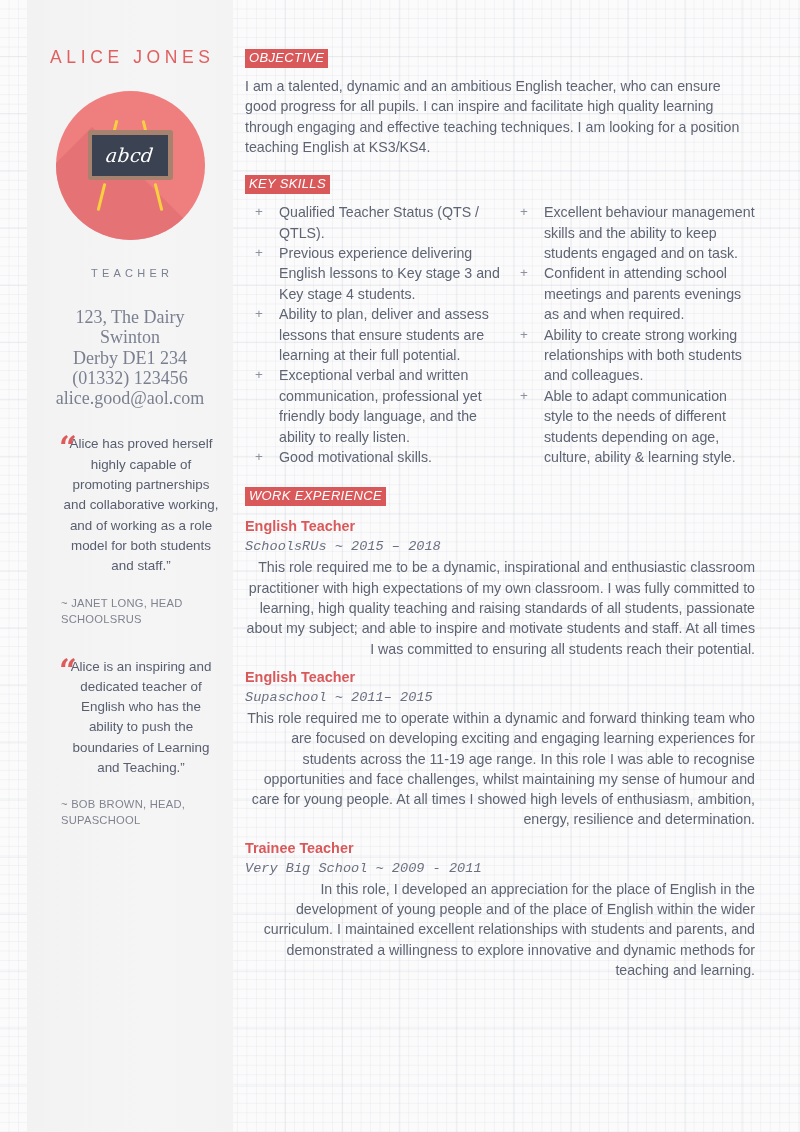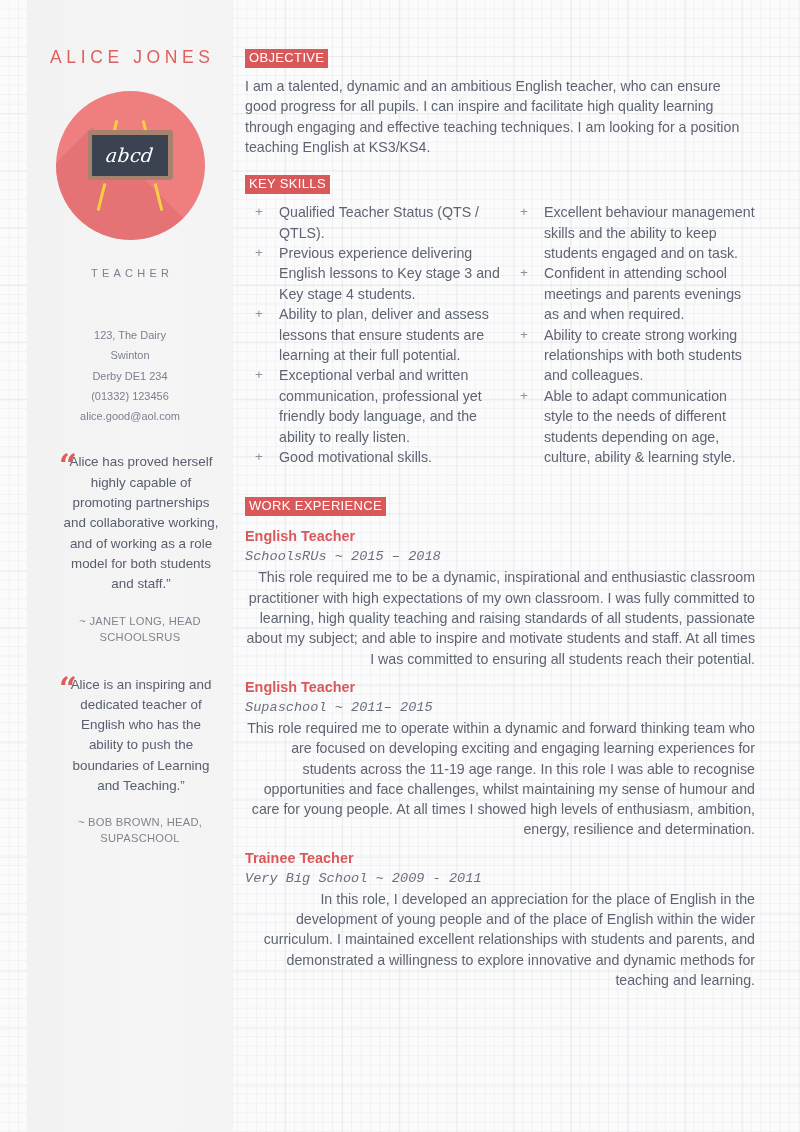--- a/index.html
+++ b/index.html
@@ -125,24 +125,25 @@
 
   .role {
     margin-top: 27px;
     font-size: 11px;
     letter-spacing: 4.2px;
     color: #7b8090;
     text-indent: 4.2px;
   }
 
   .contact {
-    margin-top: 46px;
-    font-size: 11px;
+    margin-top: 28px;
+    font-size: 18px;
     line-height: 20.3px;
     color: #7b8090;
+    font-family: Liberation Serif, serif;
   }
   .contact div { white-space: nowrap; }
 
   
   .testimonial { margin-top: 26px; position: relative; }
   .testimonial.second { margin-top: 30px; }
   .quote-mark {
     position: absolute;
     left: 18px;
     top: -1px;
@@ -159,44 +160,45 @@
     color: #585e6e;
     text-align: center;
   }
   .quote-author {
     margin-top: 18px;
     margin-left: 20px;
     font-size: 11.2px;
     line-height: 16px;
     color: #80838f;
     letter-spacing: 0.25px;
-    text-align: center;
+    text-align: left;
   }
 
   
   #main {
     position: absolute;
     left: 245px;
     top: 0;
     width: 510px;
     height: 1132px;
   }
 
   .section-badge {
     display: inline-block;
     background: #d9595b;
     color: #ffffff;
     font-size: 13px;
     letter-spacing: 0.35px;
     padding: 2px 4px 3px 4px;
     line-height: 14px;
+    font-style: italic;
   }
   .sec-objective { margin-top: 48px; }
   .sec-skills    { margin-top: 17px; }
-  .sec-work      { margin-top: 29px; }
+  .sec-work      { margin-top: 19px; }
 
   .body-text {
     margin-top: 8px;
     font-size: 14.2px;
     line-height: 20.3px;
     color: #5e6472;
   }
 
   
   .skills-cols {

